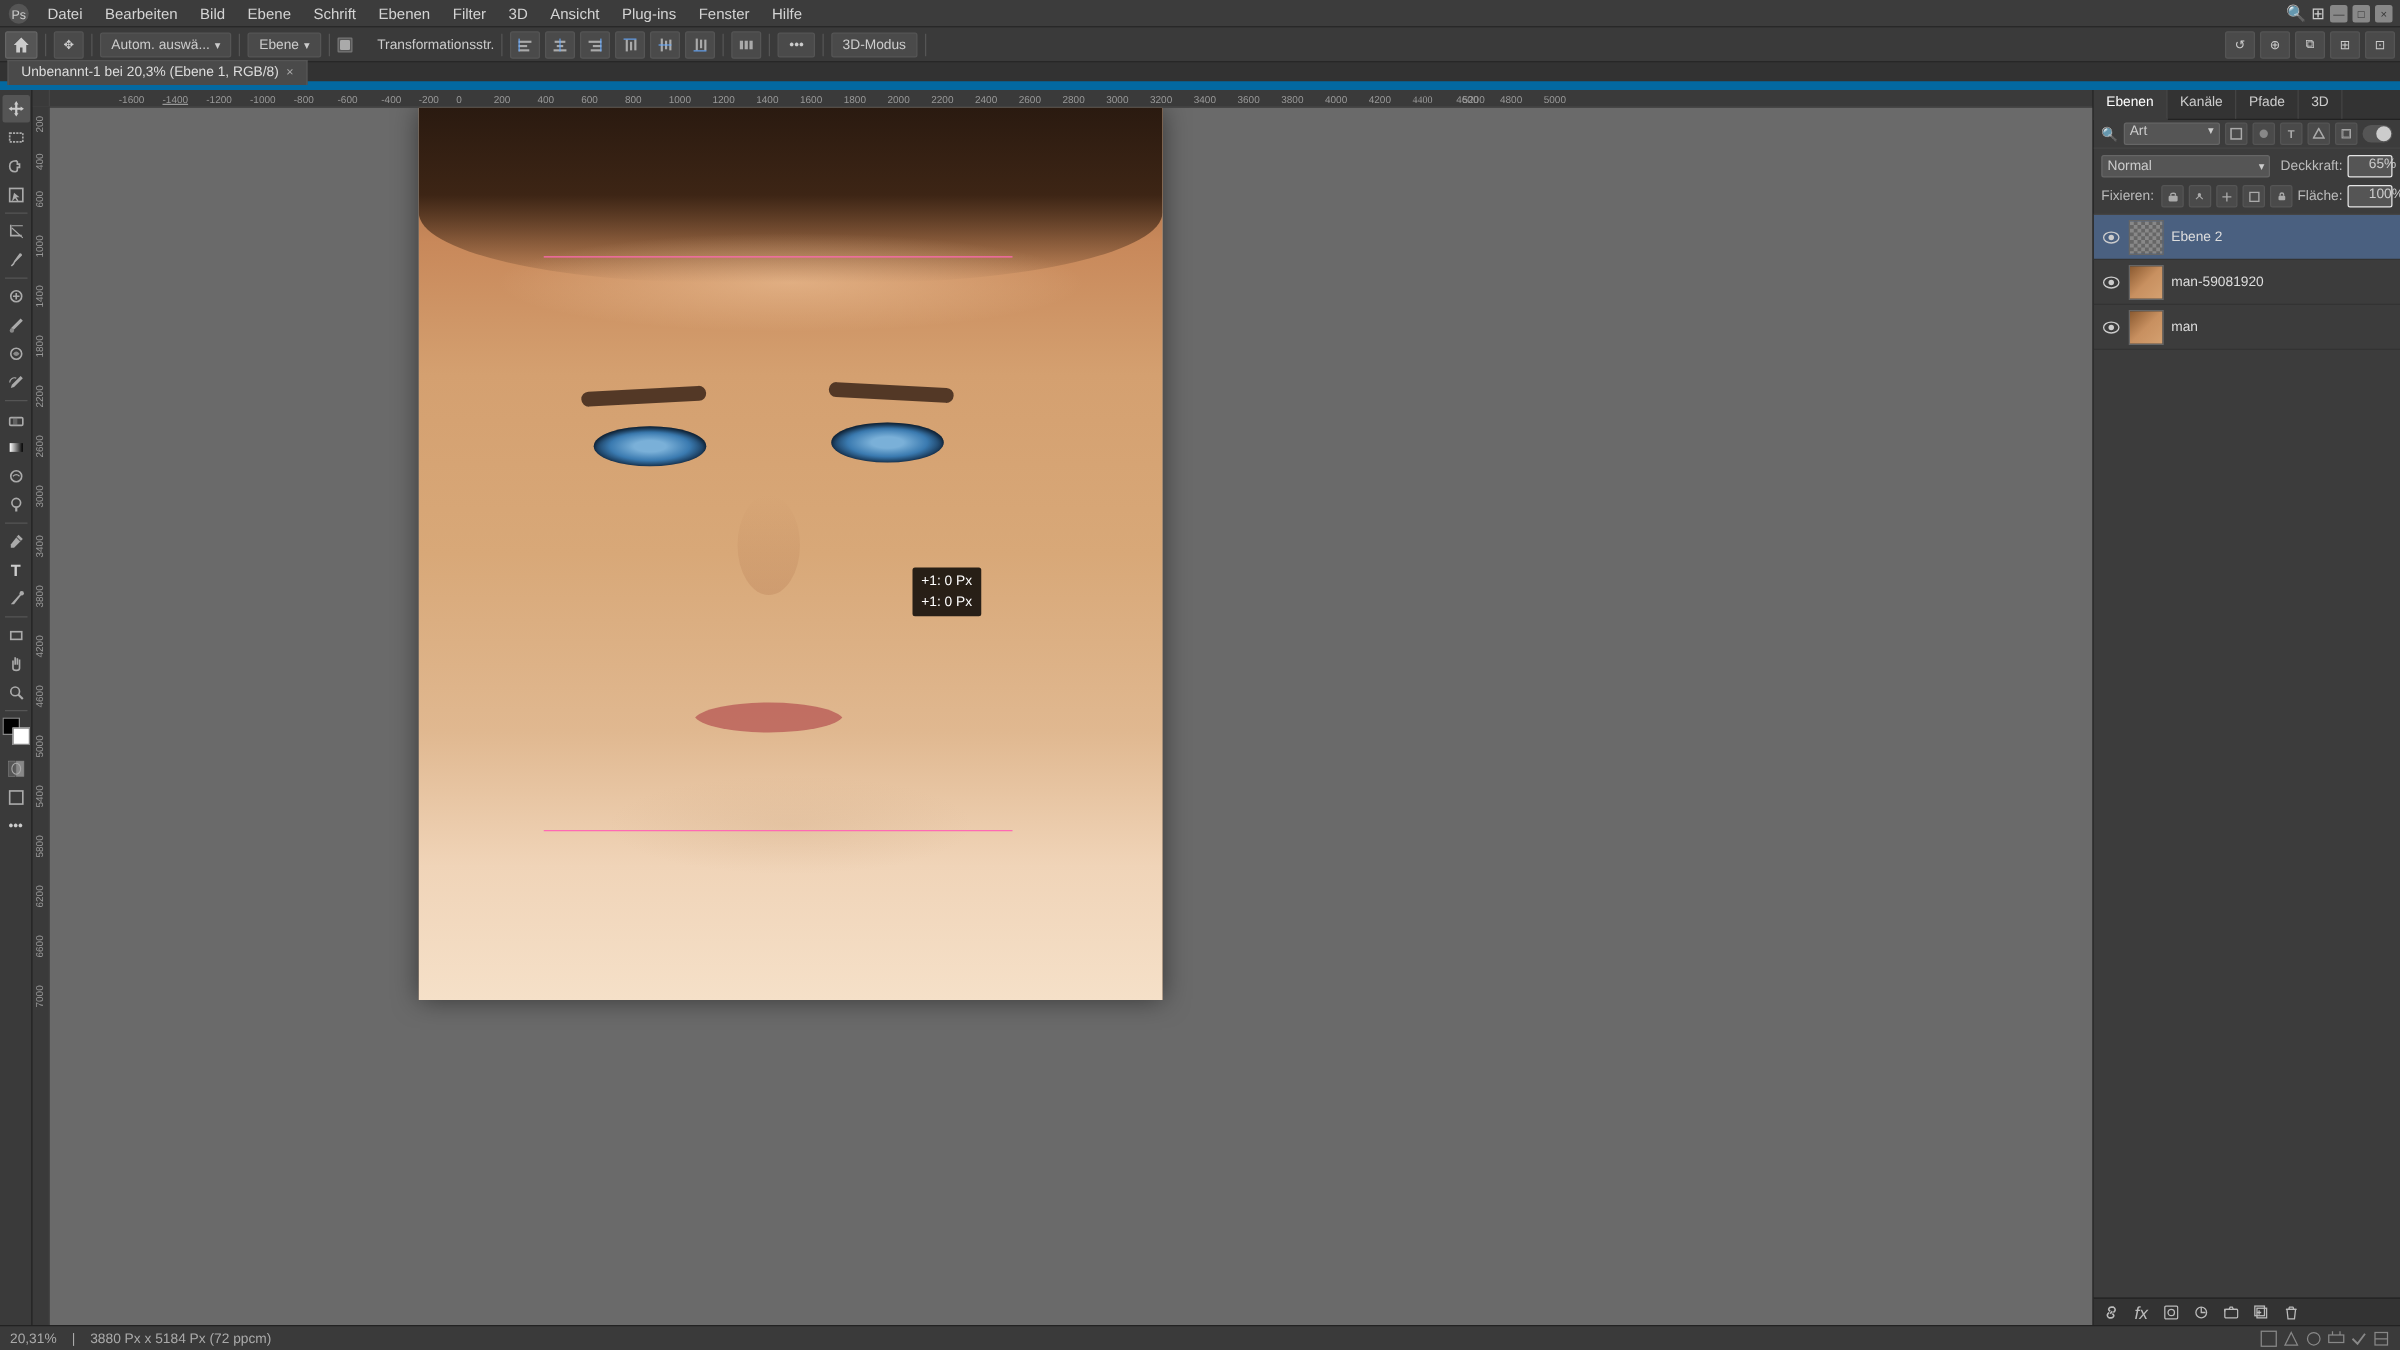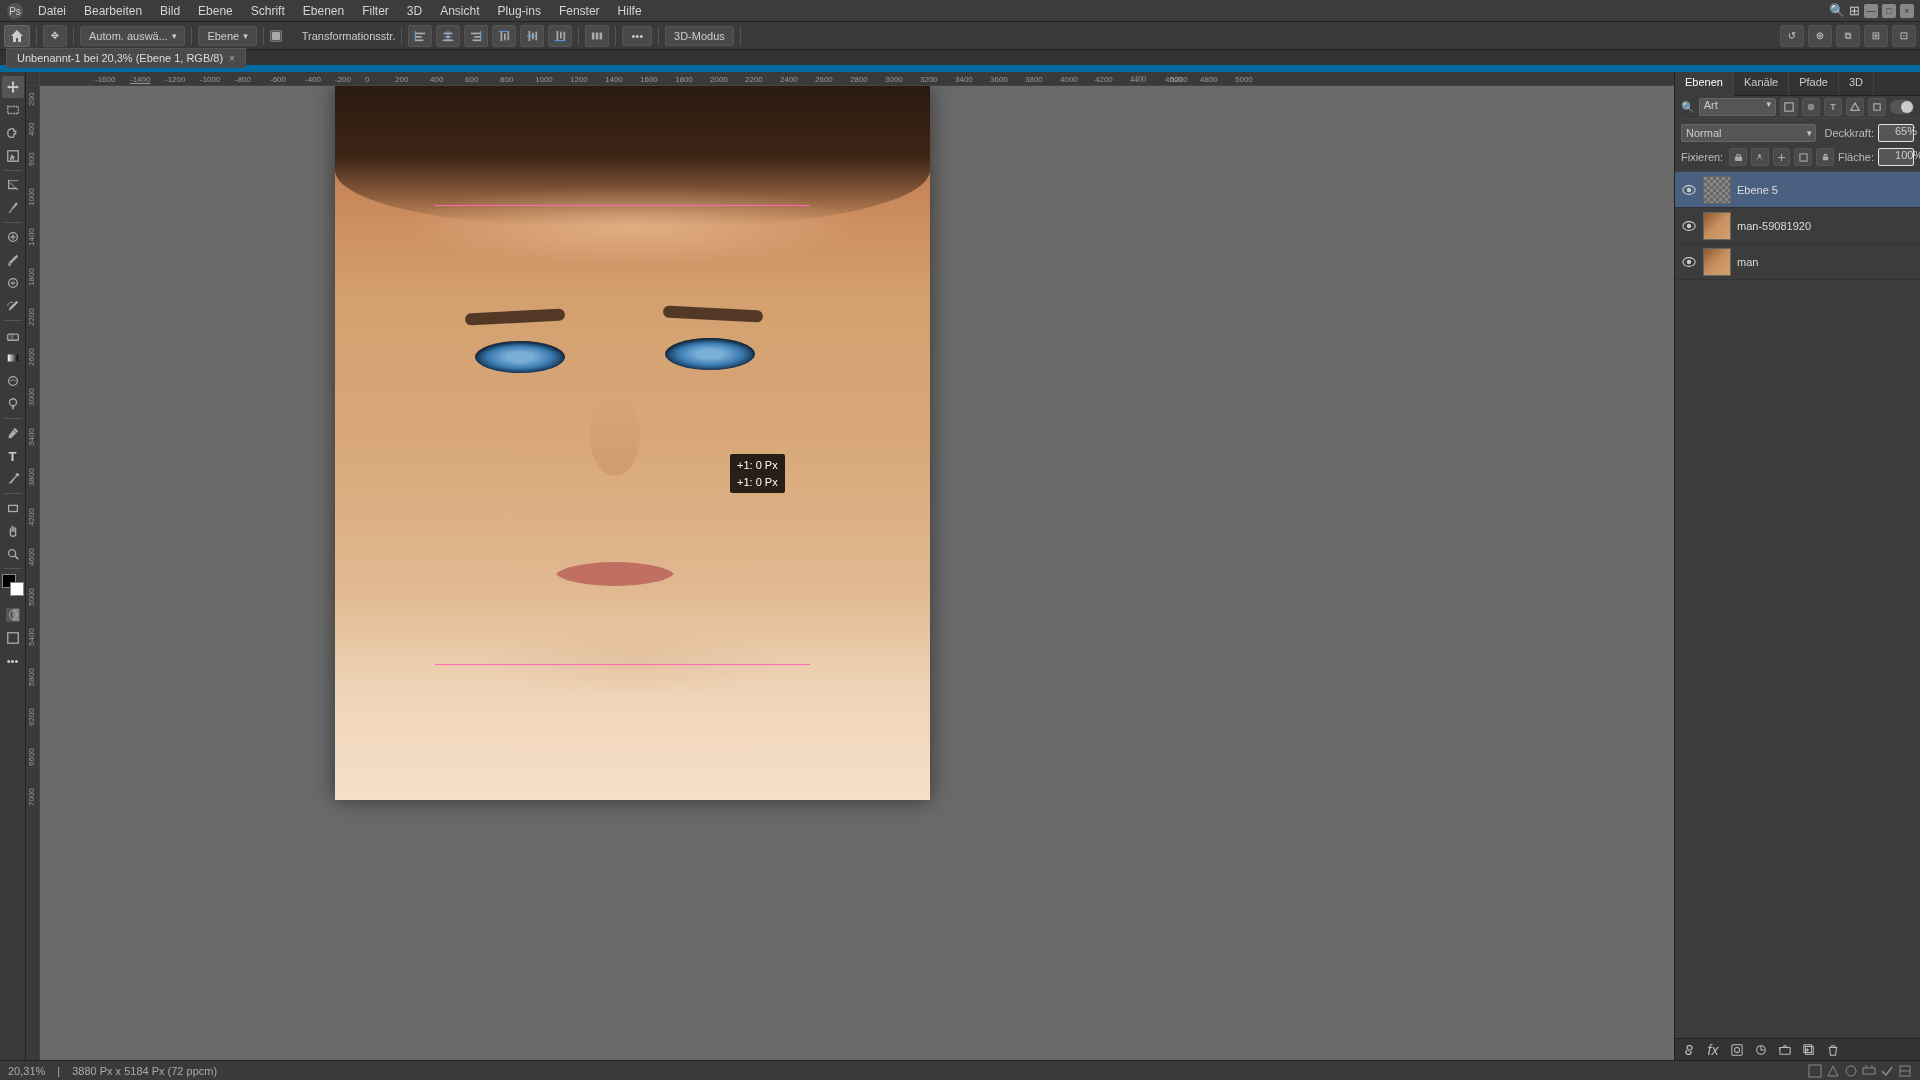--- a/index.html
+++ b/index.html
@@ -848,21 +848,21 @@
         <div class="layer-vis">
           <svg viewBox="0 0 16 12" width="14" height="12">
               <ellipse cx="8" cy="6" rx="7" ry="5" fill="none" stroke="#ccc" stroke-width="1.2"></ellipse>
               <circle cx="8" cy="6" r="2.5" fill="#ccc"></circle>
             </svg>
         </div>
         <div class="layer-thumb" style="background:#7a8899;">
 
           <div style="width:100%;height:100%;background:repeating-conic-gradient(#666 0% 25%, #888 0% 50%) 0 0/6px 6px;"></div>
         </div>
-        <span class="layer-name">Ebene 5</span>
+        <span class="layer-name">Ebene 2</span>
       </div>
 
       <div class="layer-item">
         <div class="layer-vis">
           <svg viewBox="0 0 16 12" width="14" height="12">
               <ellipse cx="8" cy="6" rx="7" ry="5" fill="none" stroke="#ccc" stroke-width="1.2"></ellipse>
               <circle cx="8" cy="6" r="2.5" fill="#ccc"></circle>
             </svg>
         </div>
         <div class="layer-thumb" style="background:#b87840;">

